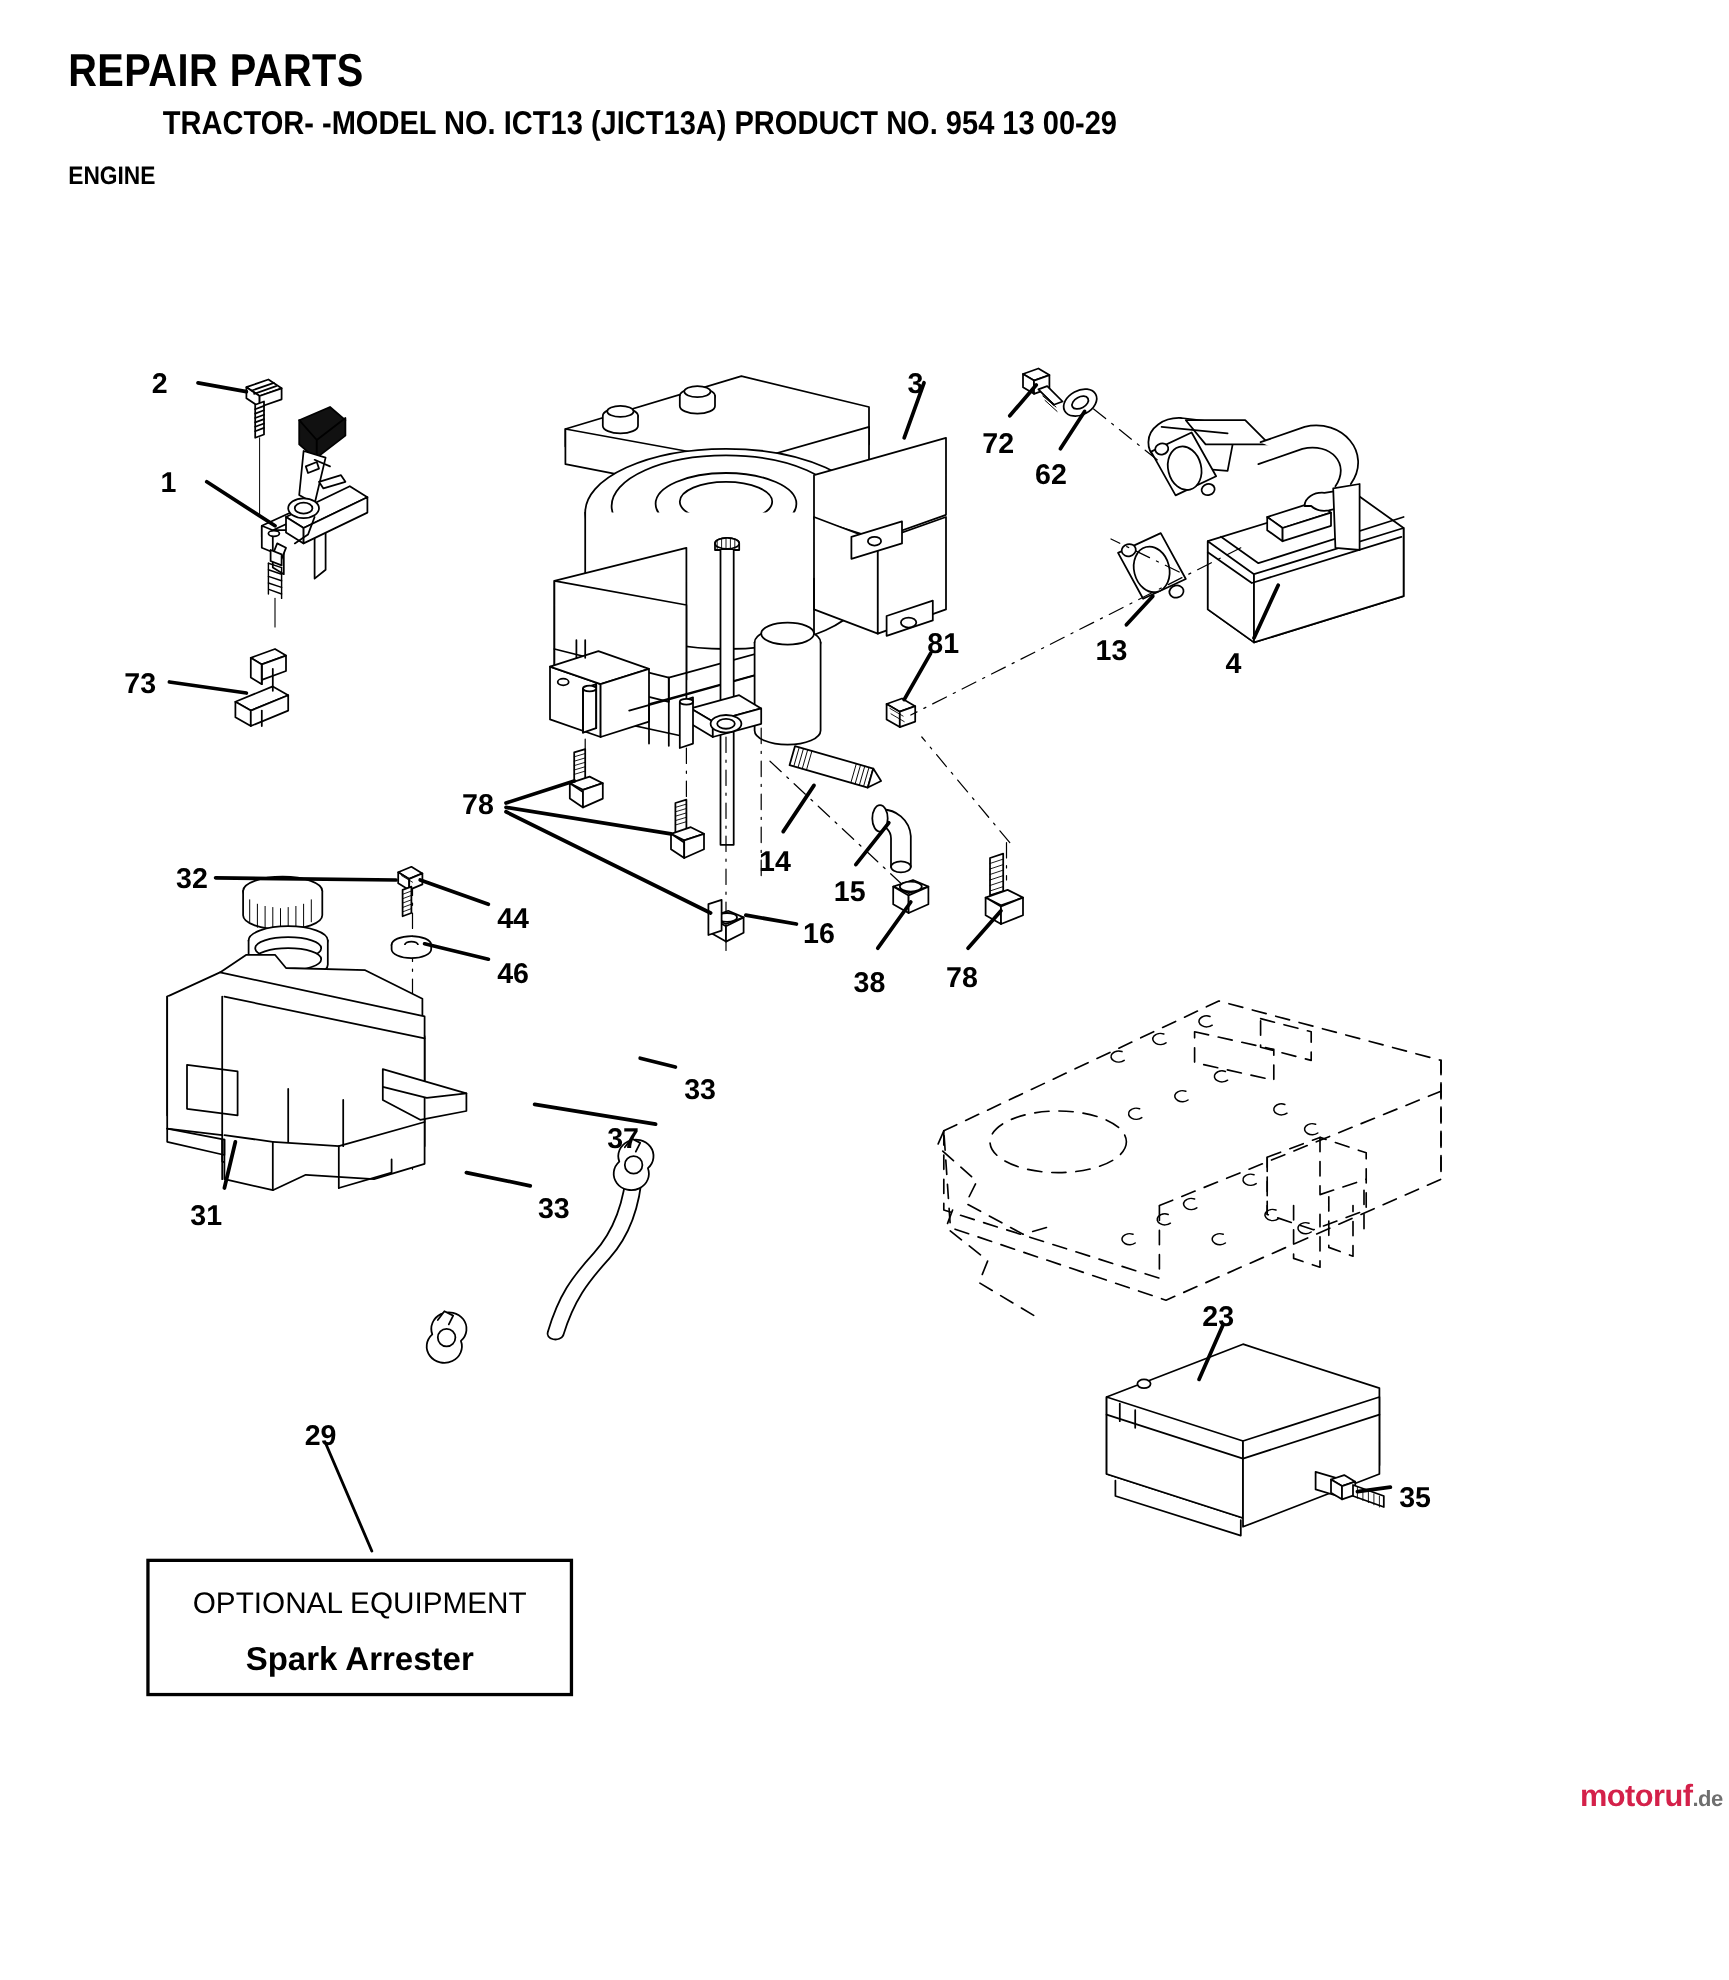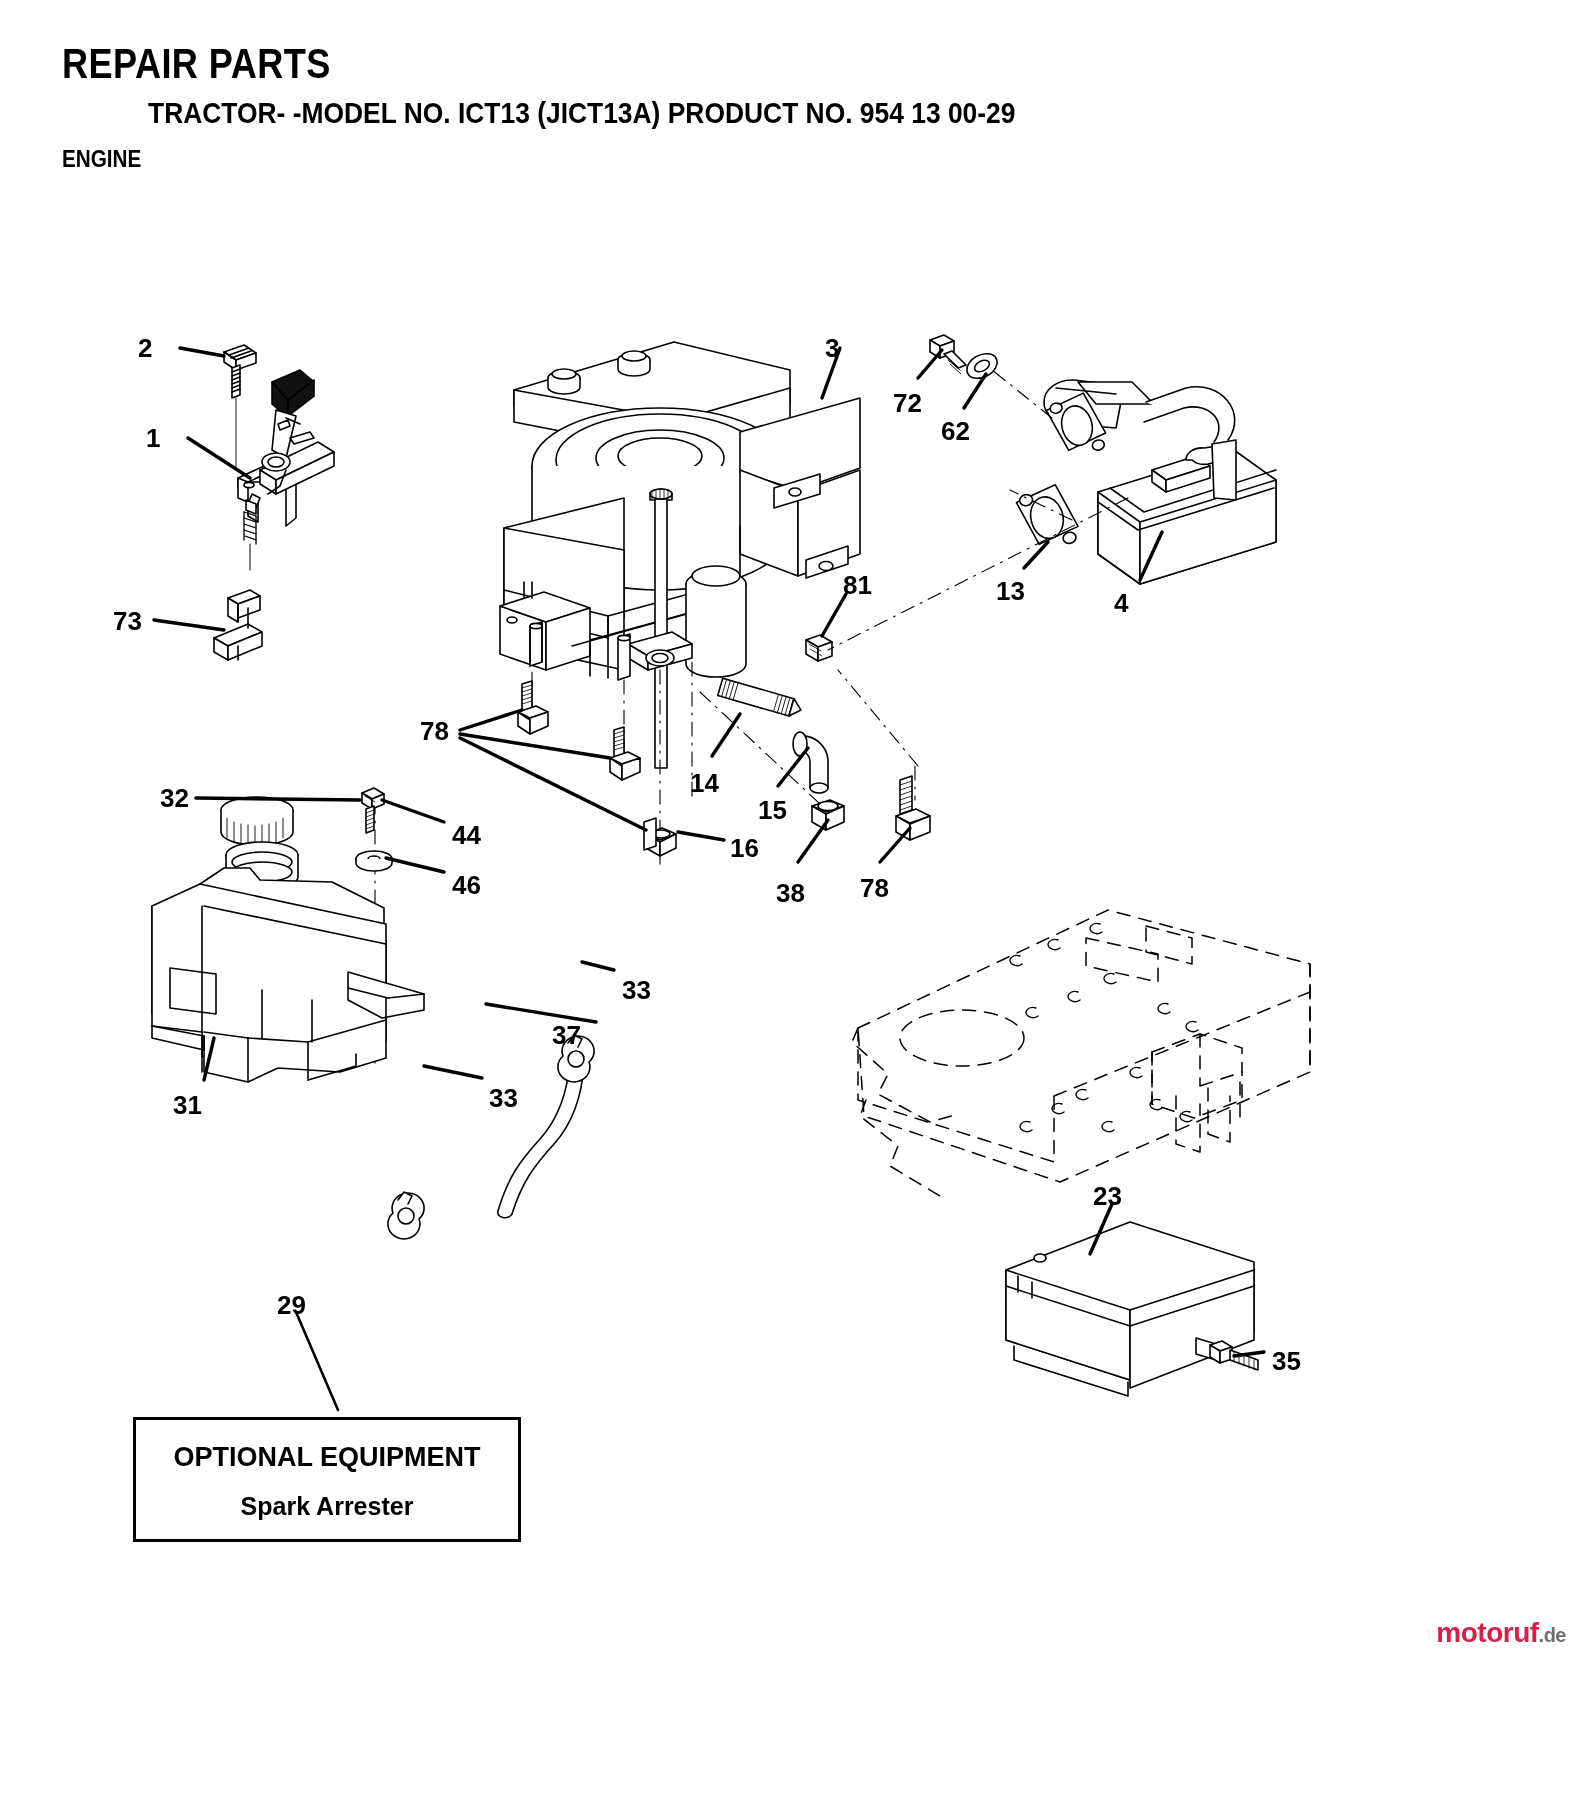--- a/index.html
+++ b/index.html
@@ -13,22 +13,22 @@
            transform:scaleX(0.88);transform-origin:left top;white-space:nowrap;}
   .hdr-sec{position:absolute;left:62px;top:146px;font-size:23px;font-weight:bold;
            transform:scaleX(0.9);transform-origin:left top;white-space:nowrap;}
 
   
   .cal{position:absolute;font-size:26px;font-weight:bold;white-space:nowrap;line-height:1;}
 
   
   .optbox{position:absolute;left:133px;top:1417px;width:388px;height:125px;border:3px solid #000;
           box-sizing:border-box;background:#fff;}
-  .optbox .l1{position:absolute;left:0;top:22px;width:100%;text-align:center;font-size:27px;font-weight:bold;}
-  .optbox .l2{position:absolute;left:0;top:72px;width:100%;text-align:center;font-size:25px;font-weight:bold;}
+  .optbox .l1{position:absolute;left:0;top:22px;width:100%;text-align:center;font-size:27px;font-weight:normal;}
+  .optbox .l2{position:absolute;left:0;top:72px;width:100%;text-align:center;font-size:30px;font-weight:bold;}
 
   
   .wm{position:absolute;right:6px;bottom:12px;font-size:28px;font-weight:bold;letter-spacing:-0.5px;
       color:#d4214a;white-space:nowrap;}
   .wm .de{color:#6f6f6f;font-size:20px;font-weight:bold;}
   svg{position:absolute;left:0;top:0;}
 </style>
 </head>
 <body>
 

